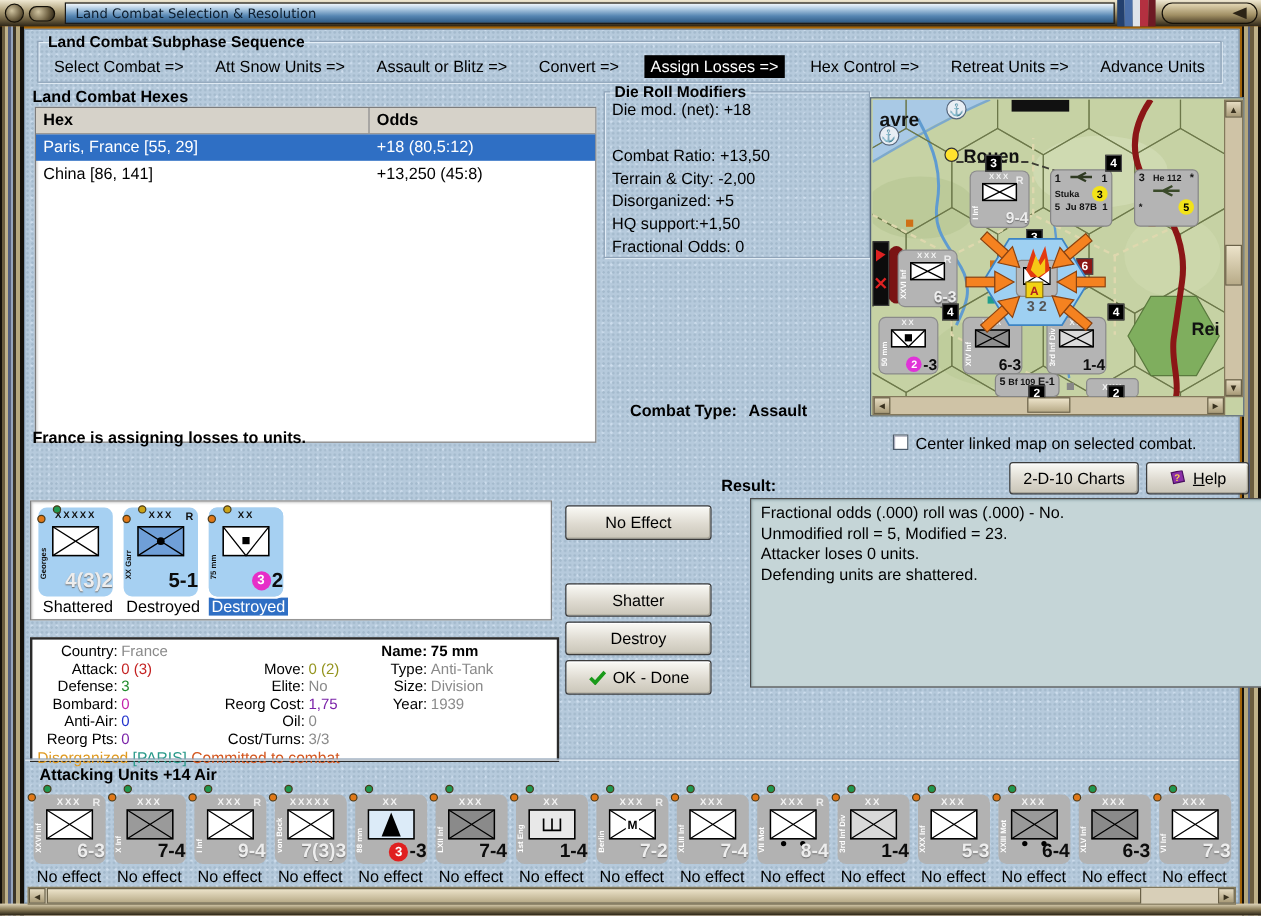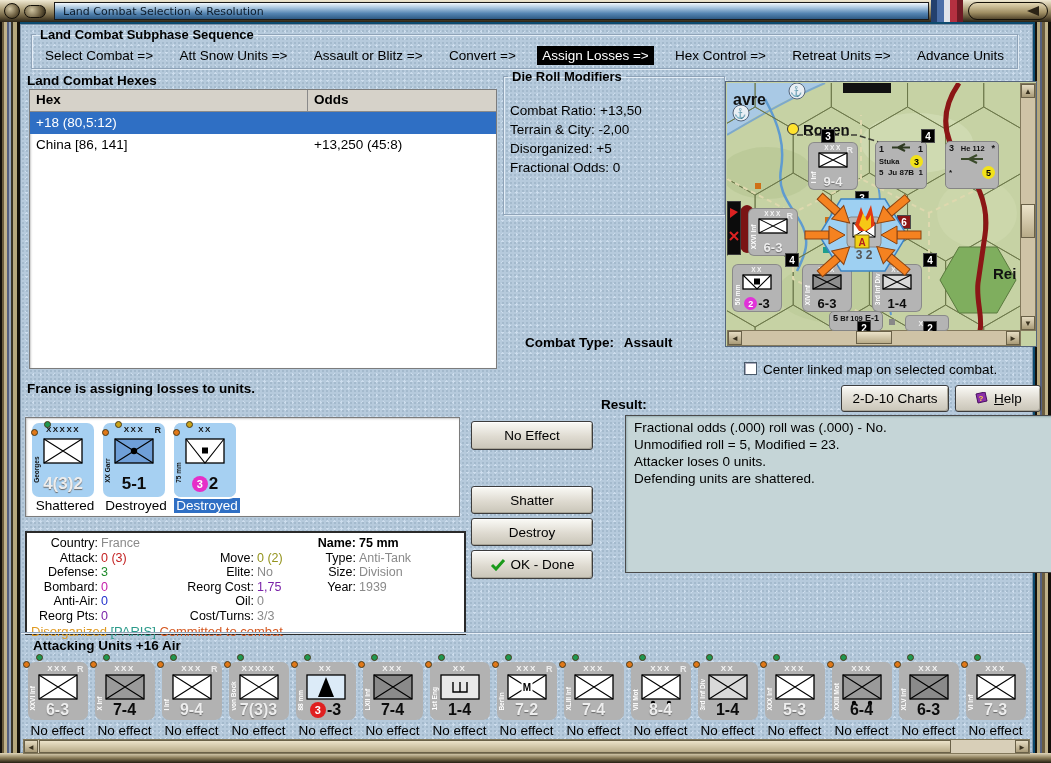--- a/index.html
+++ b/index.html
@@ -1,17 +1,17 @@
 <!DOCTYPE html>
 <html><head>
 <meta charset="utf-8">
 <style>
 *{margin:0;padding:0;box-sizing:border-box}
 html,body{width:1051px;height:763px;overflow:hidden;font-family:"Liberation Sans",sans-serif}
-#frame{position:relative;width:1051px;height:763px;background:#0c4a6e}
+#frame{position:relative;width:1051px;height:763px;background:#a16207}
 
 
 .frame-top{position:absolute;left:0;top:0;width:100%;height:22px;background:linear-gradient(#efe8d2,#b0a27c 40%,#6a5c3e 75%,#2c2416)}
 .frame-left{position:absolute;left:0;top:22px;bottom:0;width:20px;background:repeating-linear-gradient(90deg,#14100a 0 2px,#6b5d3f 2px 4px,#c0b28a 4px 7px,#56617f 7px 9px,#94a3ba 9px 11px,#3a3426 11px 13px,#b5a77d 13px 17px,#14100a 17px 20px)}
 .frame-right{position:absolute;right:0;top:22px;bottom:0;width:16px;background:repeating-linear-gradient(90deg,#14100a 0 2px,#b5a77d 2px 5px,#56617f 5px 7px,#6b5d3f 7px 10px,#c0b28a 10px 13px,#14100a 13px 16px)}
 .frame-bottom{position:absolute;left:0;bottom:0;width:100%;height:10px;background:linear-gradient(#e0d6ba,#8a7c58 50%,#241e12)}
 .orn{position:absolute;border-radius:50%;background:radial-gradient(circle at 35% 35%,#cfc3a0,#6b5d3f 60%,#241e12);border:1px solid #141008}
 .orn.o1{left:4px;top:3px;width:16px;height:16px}
 .orn.o2{left:24px;top:5px;width:22px;height:13px;border-radius:8px}
 .titlebar-inner{position:absolute;left:54px;top:2px;width:875px;height:18px;border:1px solid #1a1a1a;background:linear-gradient(#f2f8fd,#a9c6df 30%,#5585b2 65%,#2e5a84);display:flex;align-items:center}
@@ -82,21 +82,21 @@
 .t-map .size{font-size:6.5px;top:1px}
 .rmark{position:absolute;top:2px;right:4px;font-size:9px;font-weight:bold}
 .t-att .rmark,.t-map .rmark{color:#ececec}
 .t-def .rmark{color:#111}
 .side{position:absolute;left:1px;top:8px;height:70%;writing-mode:vertical-rl;transform:rotate(180deg);font-size:6.5px;font-weight:bold;display:flex;align-items:center;white-space:nowrap}
 .t-att .side,.t-map .side{color:#fff}
 .t-def .side{color:#111}
 .sym{position:absolute;top:12px;left:50%;transform:translateX(-50%)}
 .t-def .sym{top:15px}
 .t-map .sym{top:9px}
-.val{position:absolute;bottom:1px;left:0;width:100%;display:flex;justify-content:center;align-items:center;font-weight:bold;font-size:16px}
+.val{position:absolute;bottom:1px;left:0;width:100%;display:flex;justify-content:flex-end;align-items:center;font-weight:bold;font-size:16px}
 .t-def .val{font-size:17px;bottom:3px}
 .t-map .val{font-size:13px;bottom:0}
 .vlight{color:#ededed;text-shadow:0 1px 1px #6a6a6a}
 .vdark{color:#0c0c0c}
 .circ{display:inline-flex;width:16px;height:16px;border-radius:50%;color:#fff;font-size:11px;align-items:center;justify-content:center;margin-right:1px;flex:none}
 .t-map .circ{width:13px;height:13px;font-size:9px}
 .dot{position:absolute;width:7px;height:7px;border-radius:50%;border:1px solid #4a3a1a;z-index:2}
 .d-orange{background:#e07818;left:-1px;top:6px}
 .d-top{background:#caa318;left:12px;top:-2px}
 .d-green{background:#1f9850;left:12px;top:-2px}
@@ -206,38 +206,41 @@
     <div class="section-label" style="left:6px;top:48px">Land Combat Hexes</div>
 
     <div class="listbox" id="hexbox">
       <div class="hex-header">
         <span class="c1">Hex</span>
         <span class="c2">Odds</span>
       </div>
       <div>
 
           <div class="hex-row sel">
+            <span class="c1">Paris, France [55, 29]</span>
             <span class="c2">+18 (80,5:12)</span>
           </div>
 
           <div class="hex-row">
             <span class="c1">China [86, 141]</span>
             <span class="c2">+13,250 (45:8)</span>
           </div>
         </div>
     </div>
 
     <fieldset class="group" id="diebox">
       <legend>Die Roll Modifiers</legend>
       <div>
 
+      <div class="mod-line">Die mod. (net): +18</div>
           <div class="mod-line"></div>
           <div class="mod-line">Combat Ratio: +13,50</div>
           <div class="mod-line">Terrain &amp; City: -2,00</div>
           <div class="mod-line">Disorganized: +5</div>
+          <div class="mod-line">HQ support:+1,50</div>
           <div class="mod-line">Fractional Odds: 0</div>
         </div>
     </fieldset>
 
     <div id="mapbox">
       <div id="mapview">
         <svg id="terrain" width="294" height="248" viewBox="0 0 294 248">
           <rect x="0" y="0" width="294" height="248" fill="#c6d2a4"></rect>
           <ellipse cx="40" cy="90" rx="46" ry="26" fill="#b9c896" opacity="0.8"></ellipse>
           <ellipse cx="190" cy="60" rx="56" ry="30" fill="#d3ddb6" opacity="0.7"></ellipse>
@@ -518,21 +521,21 @@
         <span>2-D-10 Charts</span>
       </div>
     <div class="btn" id="btn-help">
       <svg width="15" height="13" viewBox="0 0 15 13">
         <polygon points="2,2 11,0 13,9 4,11" fill="#8b2fa8" stroke="#4a1060"></polygon>
         <text x="7" y="8.5" text-anchor="middle" font-size="8" font-weight="bold" fill="#ffd24a">?</text>
       </svg>
       <span class="hl">Help</span>
     </div>
 
-    <div class="section-label" style="left:6px;top:356px">France is assigning losses to units.</div>
+    <div class="section-label" style="left:6px;top:332px">France is assigning losses to units.</div>
     <div class="section-label" style="left:6px;top:398px">Defending Units</div>
 
     <div class="listbox" id="defbox">
       <div id="def-row">
           <div class="dslot">
             <span class="dot d-orange"></span>
             <span class="dot d-green"></span>
             <div class="tile t-def">
               <span class="side">Georges</span>
               <span class="size">XXXXX</span>
@@ -646,21 +649,21 @@
     <div class="section-label" style="left:580px;top:372px">Result:</div>
     <div id="resultbox">
 
     <div class="result-line">Fractional odds (.000) roll was (.000)  - No.</div>
         <div class="result-line">Unmodified roll = 5, Modified = 23.</div>
         <div class="result-line">Attacker loses 0 units.</div>
         <div class="result-line">Defending units are shattered.</div>
       </div>
 
     <div class="sep"></div>
-    <div class="section-label" style="left:12px;top:613px">Attacking Units +16 Air</div>
+    <div class="section-label" style="left:12px;top:613px">Attacking Units +14 Air</div>
     <div id="attrow">
         <div class="aslot">
           <span class="dot d-orange" style="top:8px"></span>
           <span class="dot d-green" style="top:1px"></span>
           <div class="tile t-att">
             <span class="side">XXVI Inf</span>
             <span class="size">XXX</span>
             <span class="rmark">R</span>
             <span class="sym"><svg width="40" height="32" viewBox="0 0 40 32">
                 <rect x="1" y="1" width="38" height="24" fill="#ffffff" stroke="#000" stroke-width="1.3"></rect>

